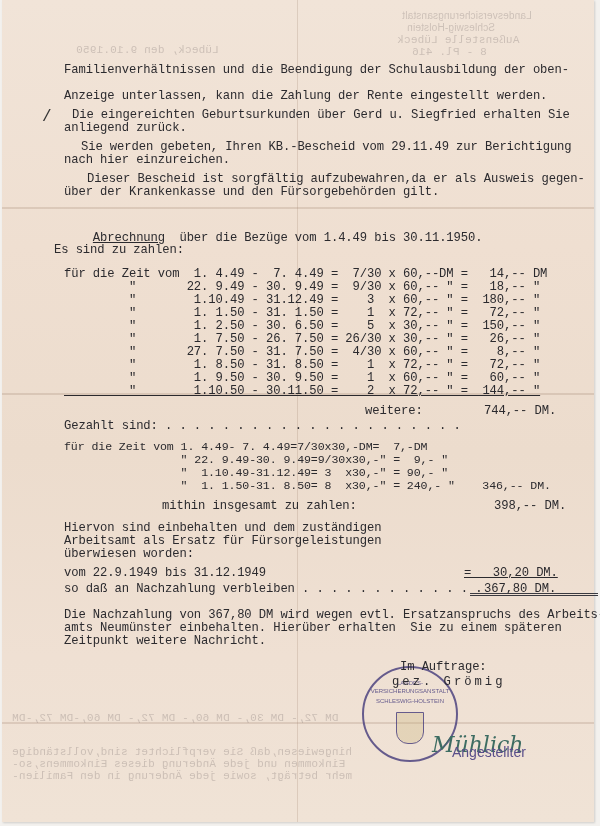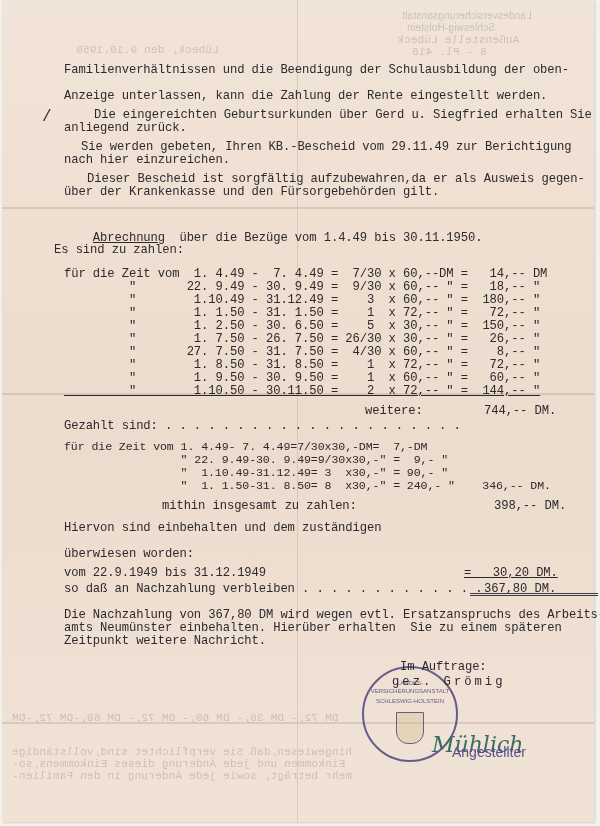--- a/index.html
+++ b/index.html
@@ -64,21 +64,21 @@
   <div class="ghost" style="left:10px;top:712px">DM 72,- DM 30,- DM 60,- DM 72,- DM 60,-DM 72,-DM</div>
   <div class="ghost" style="left:10px;top:746px">hingewiesen,daß Sie verpflichtet sind,vollständige</div>
   <div class="ghost" style="left:10px;top:758px">Einkommen und jede Änderung dieses Einkommens,so-</div>
   <div class="ghost" style="left:10px;top:770px">mehr beträgt, sowie jede Änderung in den Familien-</div>
 
   <div class="slash">/</div>
 
   <div class="line" style="left:62px;top:64px">Familienverhältnissen und die Beendigung der Schulausbildung der oben-</div>
   <div class="line" style="left:62px;top:90px">Anzeige unterlassen, kann die Zahlung der Rente eingestellt werden.</div>
 
-  <div class="line" style="left:92px;top:109px">Die eingereichten Geburtsurkunden über Gerd u. Siegfried erhalten Sie</div>
+  <div class="line" style="left:70px;top:109px">Die eingereichten Geburtsurkunden über Gerd u. Siegfried erhalten Sie</div>
   <div class="line" style="left:62px;top:122px">anliegend zurück.</div>
 
   <div class="line" style="left:79px;top:141px">Sie werden gebeten, Ihren KB.-Bescheid vom 29.11.49 zur Berichtigung</div>
   <div class="line" style="left:85px;top:173px">Dieser Bescheid ist sorgfältig aufzubewahren,da er als Ausweis gegen-</div>
 
   <div class="line" style="left:62px;top:154px">nach hier einzureichen.</div>
   <div class="line" style="left:62px;top:186px">über der Krankenkasse und den Fürsorgebehörden gilt.</div>
 
   <div class="line" style="left:62px;top:219px">
     <span class="u">Abrechnung</span>&nbsp;&nbsp;<span>über die Bezüge vom 1.4.49 bis 30.11.1950.</span>
@@ -102,20 +102,21 @@
   <div class="line" style="left:62px;top:420px">Gezahlt sind: . . . . . . . . . . . . . . . . . . . . .</div>
   <div class="line" style="left:62px;top:440px;font-size:11.6px">für die Zeit vom 1. 4.49- 7. 4.49=7/30x30,-DM=  7,-DM</div>
   <div class="line" style="left:62px;top:453px;font-size:11.6px">                 " 22. 9.49-30. 9.49=9/30x30,-" =  9,- "</div>
   <div class="line" style="left:62px;top:466px;font-size:11.6px">                 "  1.10.49-31.12.49= 3  x30,-" = 90,- "</div>
   <div class="line" style="left:62px;top:479px;font-size:11.6px">                 "  1. 1.50-31. 8.50= 8  x30,-" = 240,- "    346,-- DM.</div>
 
   <div class="line" style="left:160px;top:500px">mithin insgesamt zu zahlen:</div>
   <div class="line" style="left:492px;top:500px">398,-- DM.</div>
 
   <div class="line" style="left:62px;top:522px">Hiervon sind einbehalten und dem zuständigen</div>
+  <div class="line" style="left:62px;top:535px">Arbeitsamt als Ersatz für Fürsorgeleistungen</div>
   <div class="line" style="left:62px;top:548px">überwiesen worden:</div>
   <div class="line" style="left:62px;top:567px">vom 22.9.1949 bis 31.12.1949</div>
   <div class="line u" style="left:462px;top:567px">=   30,20 DM.</div>
 
   <div class="line" style="left:62px;top:583px">so daß an Nachzahlung verbleiben . . . . . . . . . . . . .</div>
   <div class="line" style="left:482px;top:583px">367,80 DM.</div>
   <div class="dbl-rule"></div>
 
   <div class="line" style="left:62px;top:609px">Die Nachzahlung von 367,80 DM wird wegen evtl. Ersatzanspruchs des Arbeits-</div>
   <div class="line" style="left:62px;top:622px">amts Neumünster einbehalten. Hierüber erhalten  Sie zu einem späteren</div>

